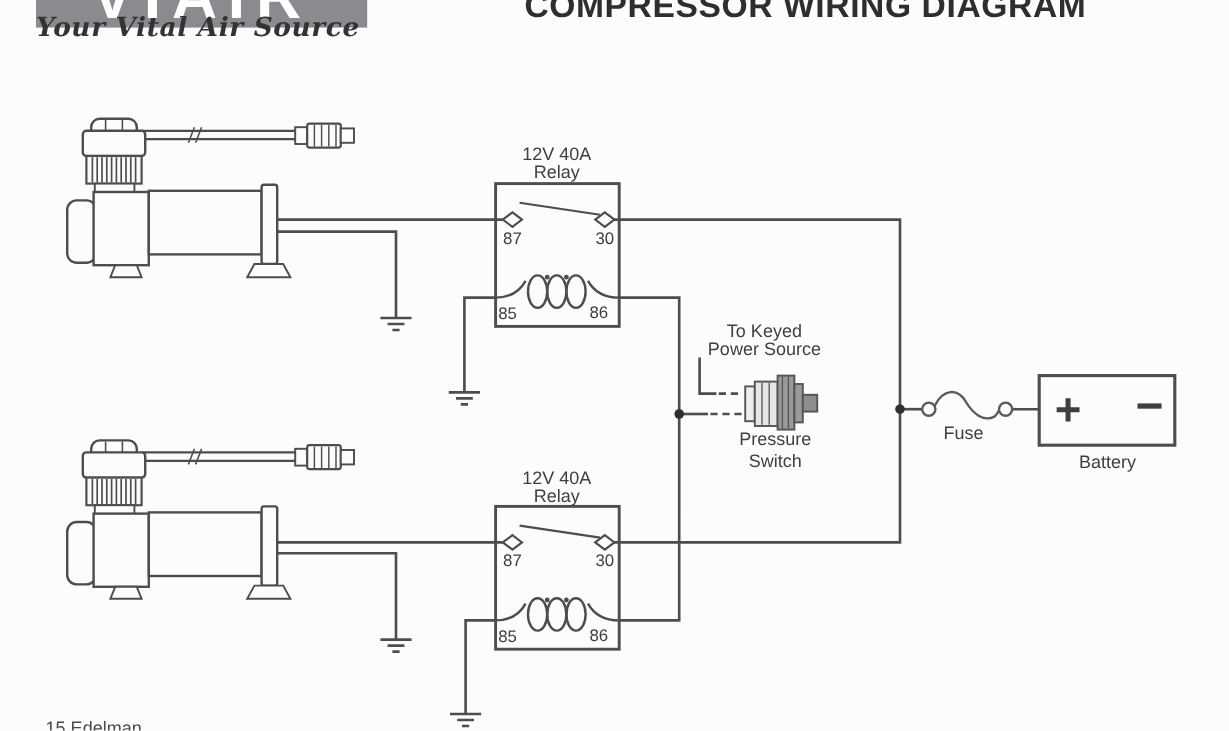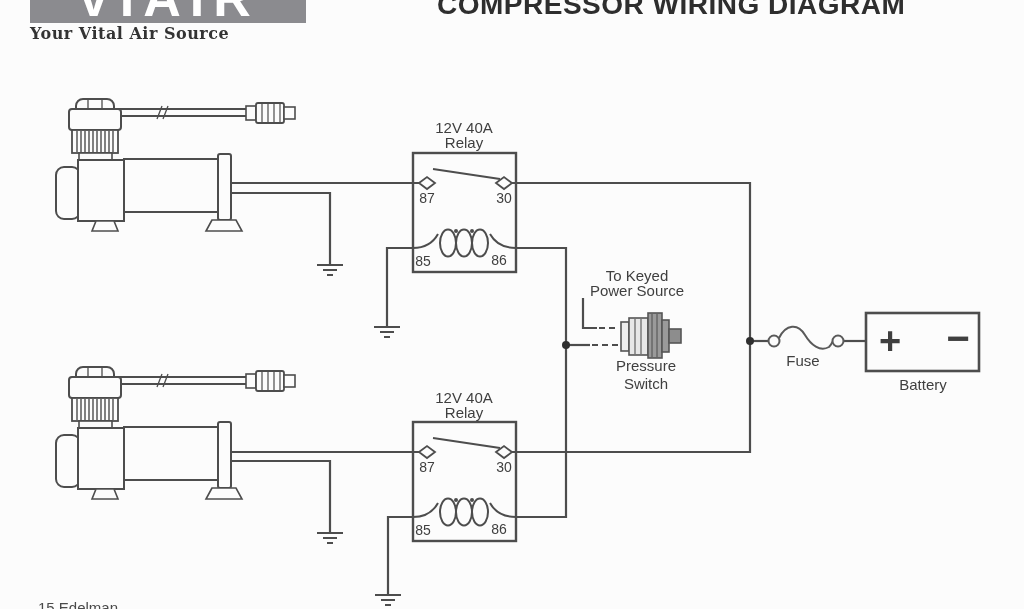--- a/index.html
+++ b/index.html
@@ -2,23 +2,23 @@
 <html><head>
 <meta charset="utf-8">
 <style>
   html,body{margin:0;padding:0;background:#ffffff;}
   #page{position:relative;width:1024px;height:609px;background:#fcfcfc;overflow:hidden;
         font-family:"Liberation Sans",sans-serif;}
   .logo-box{position:absolute;left:30px;top:0;width:276px;height:23px;background:#8b8b8f;overflow:hidden;}
   .logo-text{position:absolute;left:0;top:-32px;width:100%;text-align:center;
              font-family:"Liberation Sans",sans-serif;font-weight:bold;font-size:52px;
              color:#ffffff;letter-spacing:9px;}
-  .tagline{position:absolute;left:30px;top:24px;width:300px;
-           font-family:"DejaVu Serif","Liberation Serif",serif;font-weight:bold;
-           font-size:16px;color:#333333;letter-spacing:0.5px;white-space:nowrap;}
+  .tagline{position:absolute;left:30px;top:10px;width:300px;
+           font-family:"DejaVu Serif","Liberation Serif",serif;font-style:italic;font-weight:bold;
+           font-size:22px;color:#333333;letter-spacing:0.5px;white-space:nowrap;}
   .title{position:absolute;left:437px;top:-11px;
          font-family:"Liberation Sans",sans-serif;font-weight:bold;font-size:28px;
          color:#2e2e2e;letter-spacing:0.5px;white-space:nowrap;}
   .footer-credit{position:absolute;left:38px;top:599px;font-size:15px;color:#4a4a4a;}
   svg text{font-family:"Liberation Sans",sans-serif;fill:#3f3f3f;}
   .lbl{font-size:15px;}
   .term{font-size:14px;}
   .batt-sign{font-weight:bold;}
 </style>
 </head>

